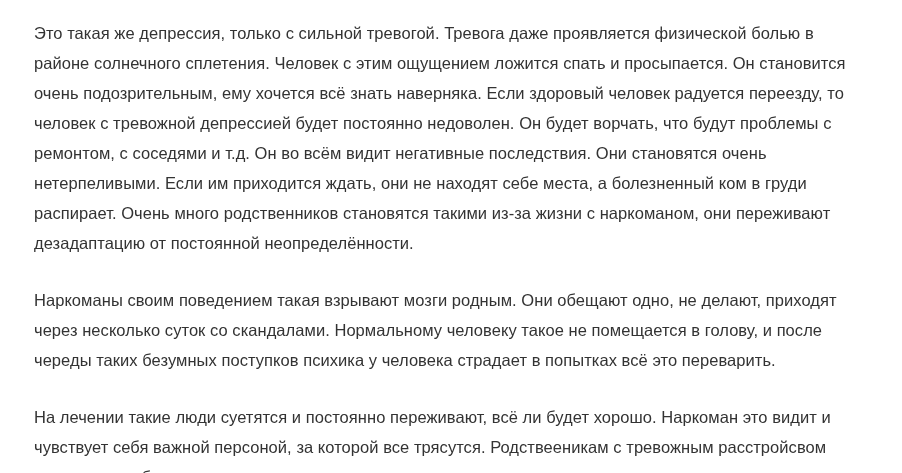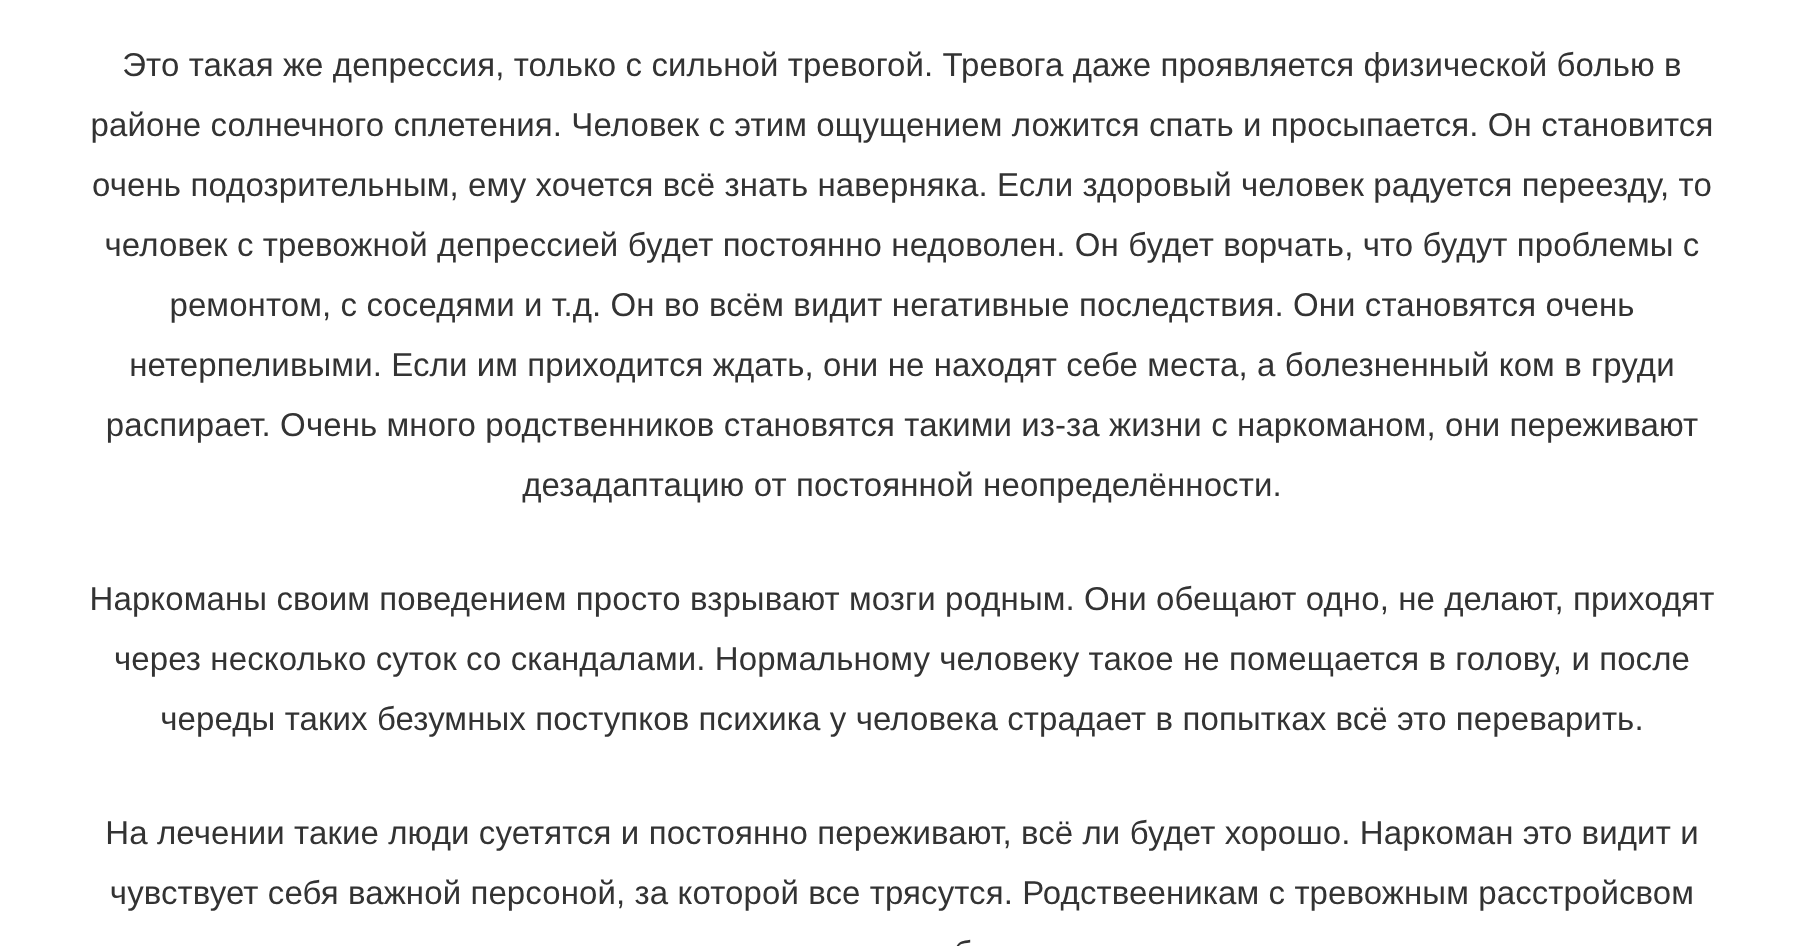--- a/index.html
+++ b/index.html
@@ -17,27 +17,27 @@
   .article {
     box-sizing: border-box;
     width: 902px;
     padding: 18px 34px 0 34px;
   }
   .article p {
     margin: 0 0 27px 0;
     font-size: 16.5px;
     line-height: 30px;
     color: #333333;
-    text-align: center;
+    text-align: left;
     letter-spacing: 0.05px;
   }
   .article p:last-child {
     margin-bottom: 0;
   }
 </style>
 </head>
 <body>
 
 <div class="article">
   <p>Это такая же депрессия, только с сильной тревогой. Тревога даже проявляется физической болью в районе солнечного сплетения. Человек с этим ощущением ложится спать и просыпается. Он становится очень подозрительным, ему хочется всё знать наверняка. Если здоровый человек радуется переезду, то человек с тревожной депрессией будет постоянно недоволен. Он будет ворчать, что будут проблемы с ремонтом, с соседями и т.д. Он во всём видит негативные последствия. Они становятся очень нетерпеливыми. Если им приходится ждать, они не находят себе места, а болезненный ком в груди распирает. Очень много родственников становятся такими из-за жизни с наркоманом, они переживают дезадаптацию от постоянной неопределённости.</p>
-  <p>Наркоманы своим поведением просто взрывают мозги родным. Они обещают одно, не делают, приходят через несколько суток со скандалами. Нормальному человеку такое не помещается в голову, и после череды таких безумных поступков психика у человека страдает в попытках всё это переварить.</p>
+  <p>Наркоманы своим поведением такая взрывают мозги родным. Они обещают одно, не делают, приходят через несколько суток со скандалами. Нормальному человеку такое не помещается в голову, и после череды таких безумных поступков психика у человека страдает в попытках всё это переварить.</p>
   <p>На лечении такие люди суетятся и постоянно переживают, всё ли будет хорошо. Наркоман это видит и чувствует себя важной персоной, за которой все трясутся. Родствееникам с тревожным расстройсвом нужно пить таблетки.</p>
 </div>
 
 </body></html>

